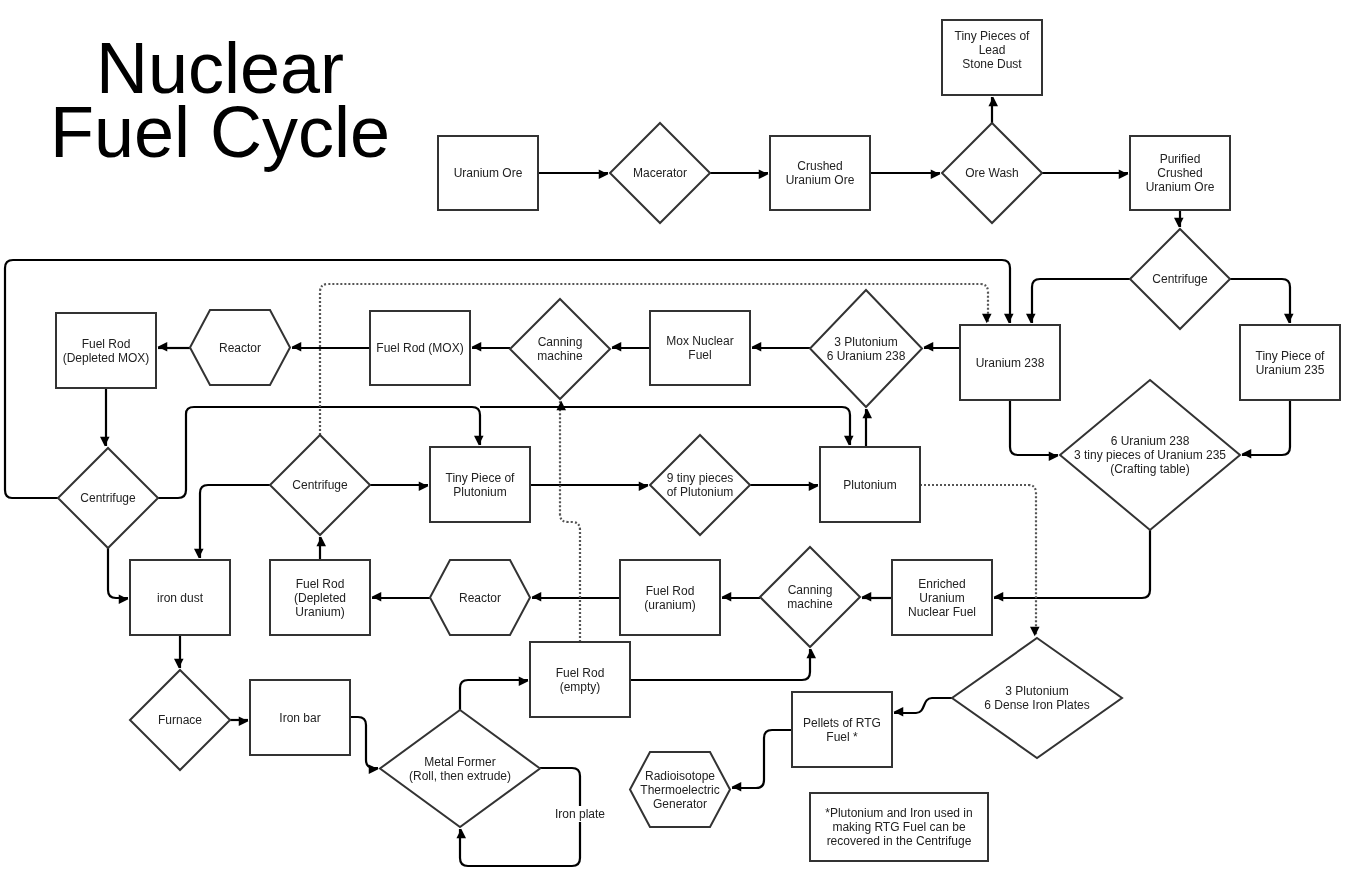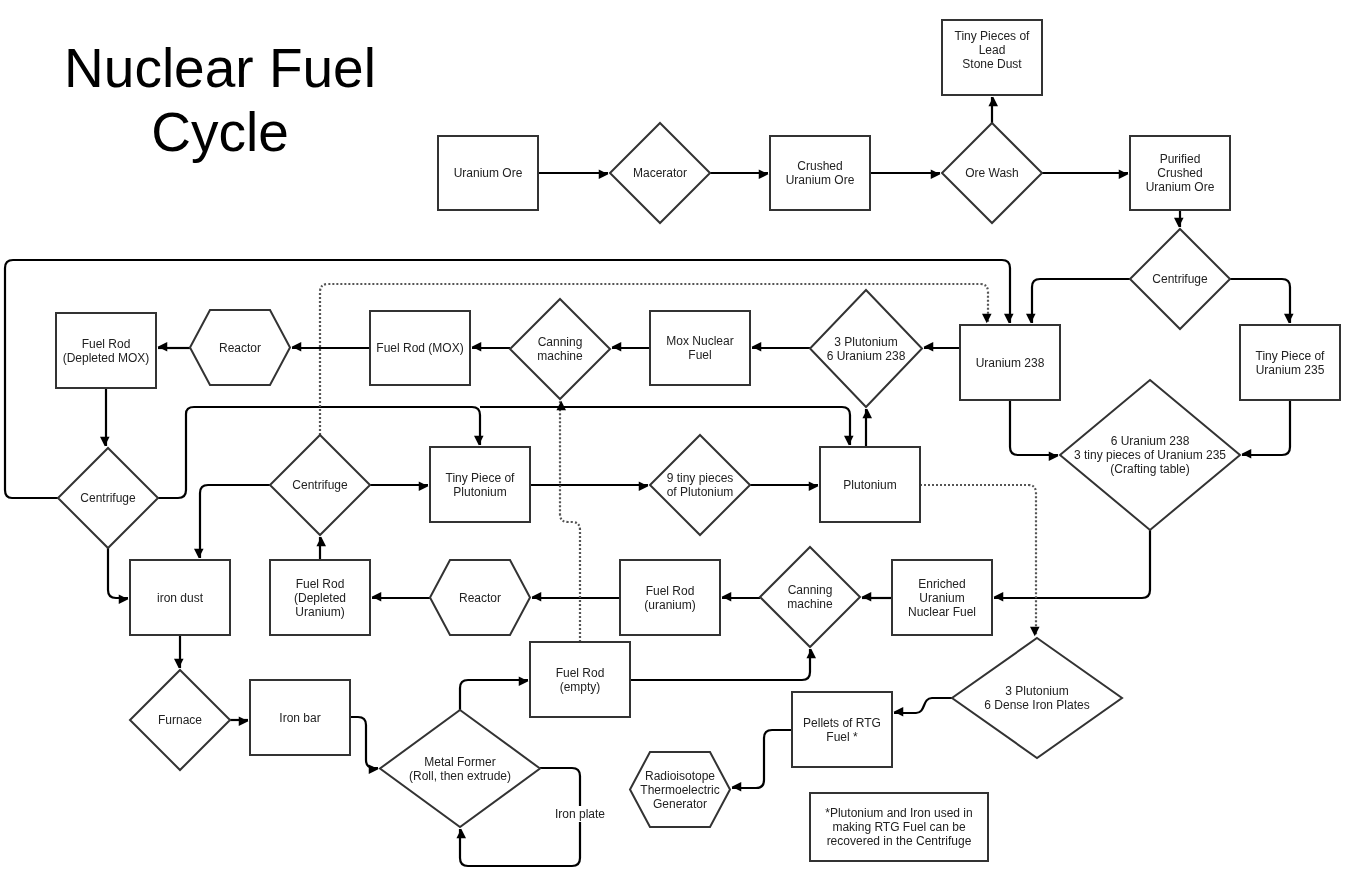--- a/index.html
+++ b/index.html
@@ -1,17 +1,17 @@
 <!DOCTYPE html>
 <html><head>
 <meta charset="utf-8">
 <style>
   html,body{margin:0;padding:0;background:#fff;}
   body{width:1360px;height:891px;overflow:hidden;position:relative;font-family:"Liberation Sans",sans-serif;}
-  #title{position:absolute;left:20px;top:36px;width:400px;text-align:center;font-size:55px;line-height:64px;color:#000;font-family:"Liberation Sans",sans-serif;}
+  #title{position:absolute;left:20px;top:36px;width:400px;text-align:center;font-size:72px;line-height:64px;color:#000;font-family:"Liberation Sans",sans-serif;}
   svg{position:absolute;left:0;top:0;}
   .shape{fill:#fff;stroke:#333;stroke-width:2;}
   .edge{fill:none;stroke:#000;stroke-width:2.2;stroke-linejoin:round;}
   .edge.dotted{stroke:#555;stroke-dasharray:2,2;stroke-width:2.2;}
   .lbl{font-family:"Liberation Sans",sans-serif;font-size:12px;fill:#222;text-anchor:middle;}
   .edgelbl{font-family:"Liberation Sans",sans-serif;font-size:12px;fill:#222;text-anchor:middle;}
 </style>
 </head>
 <body>
 

